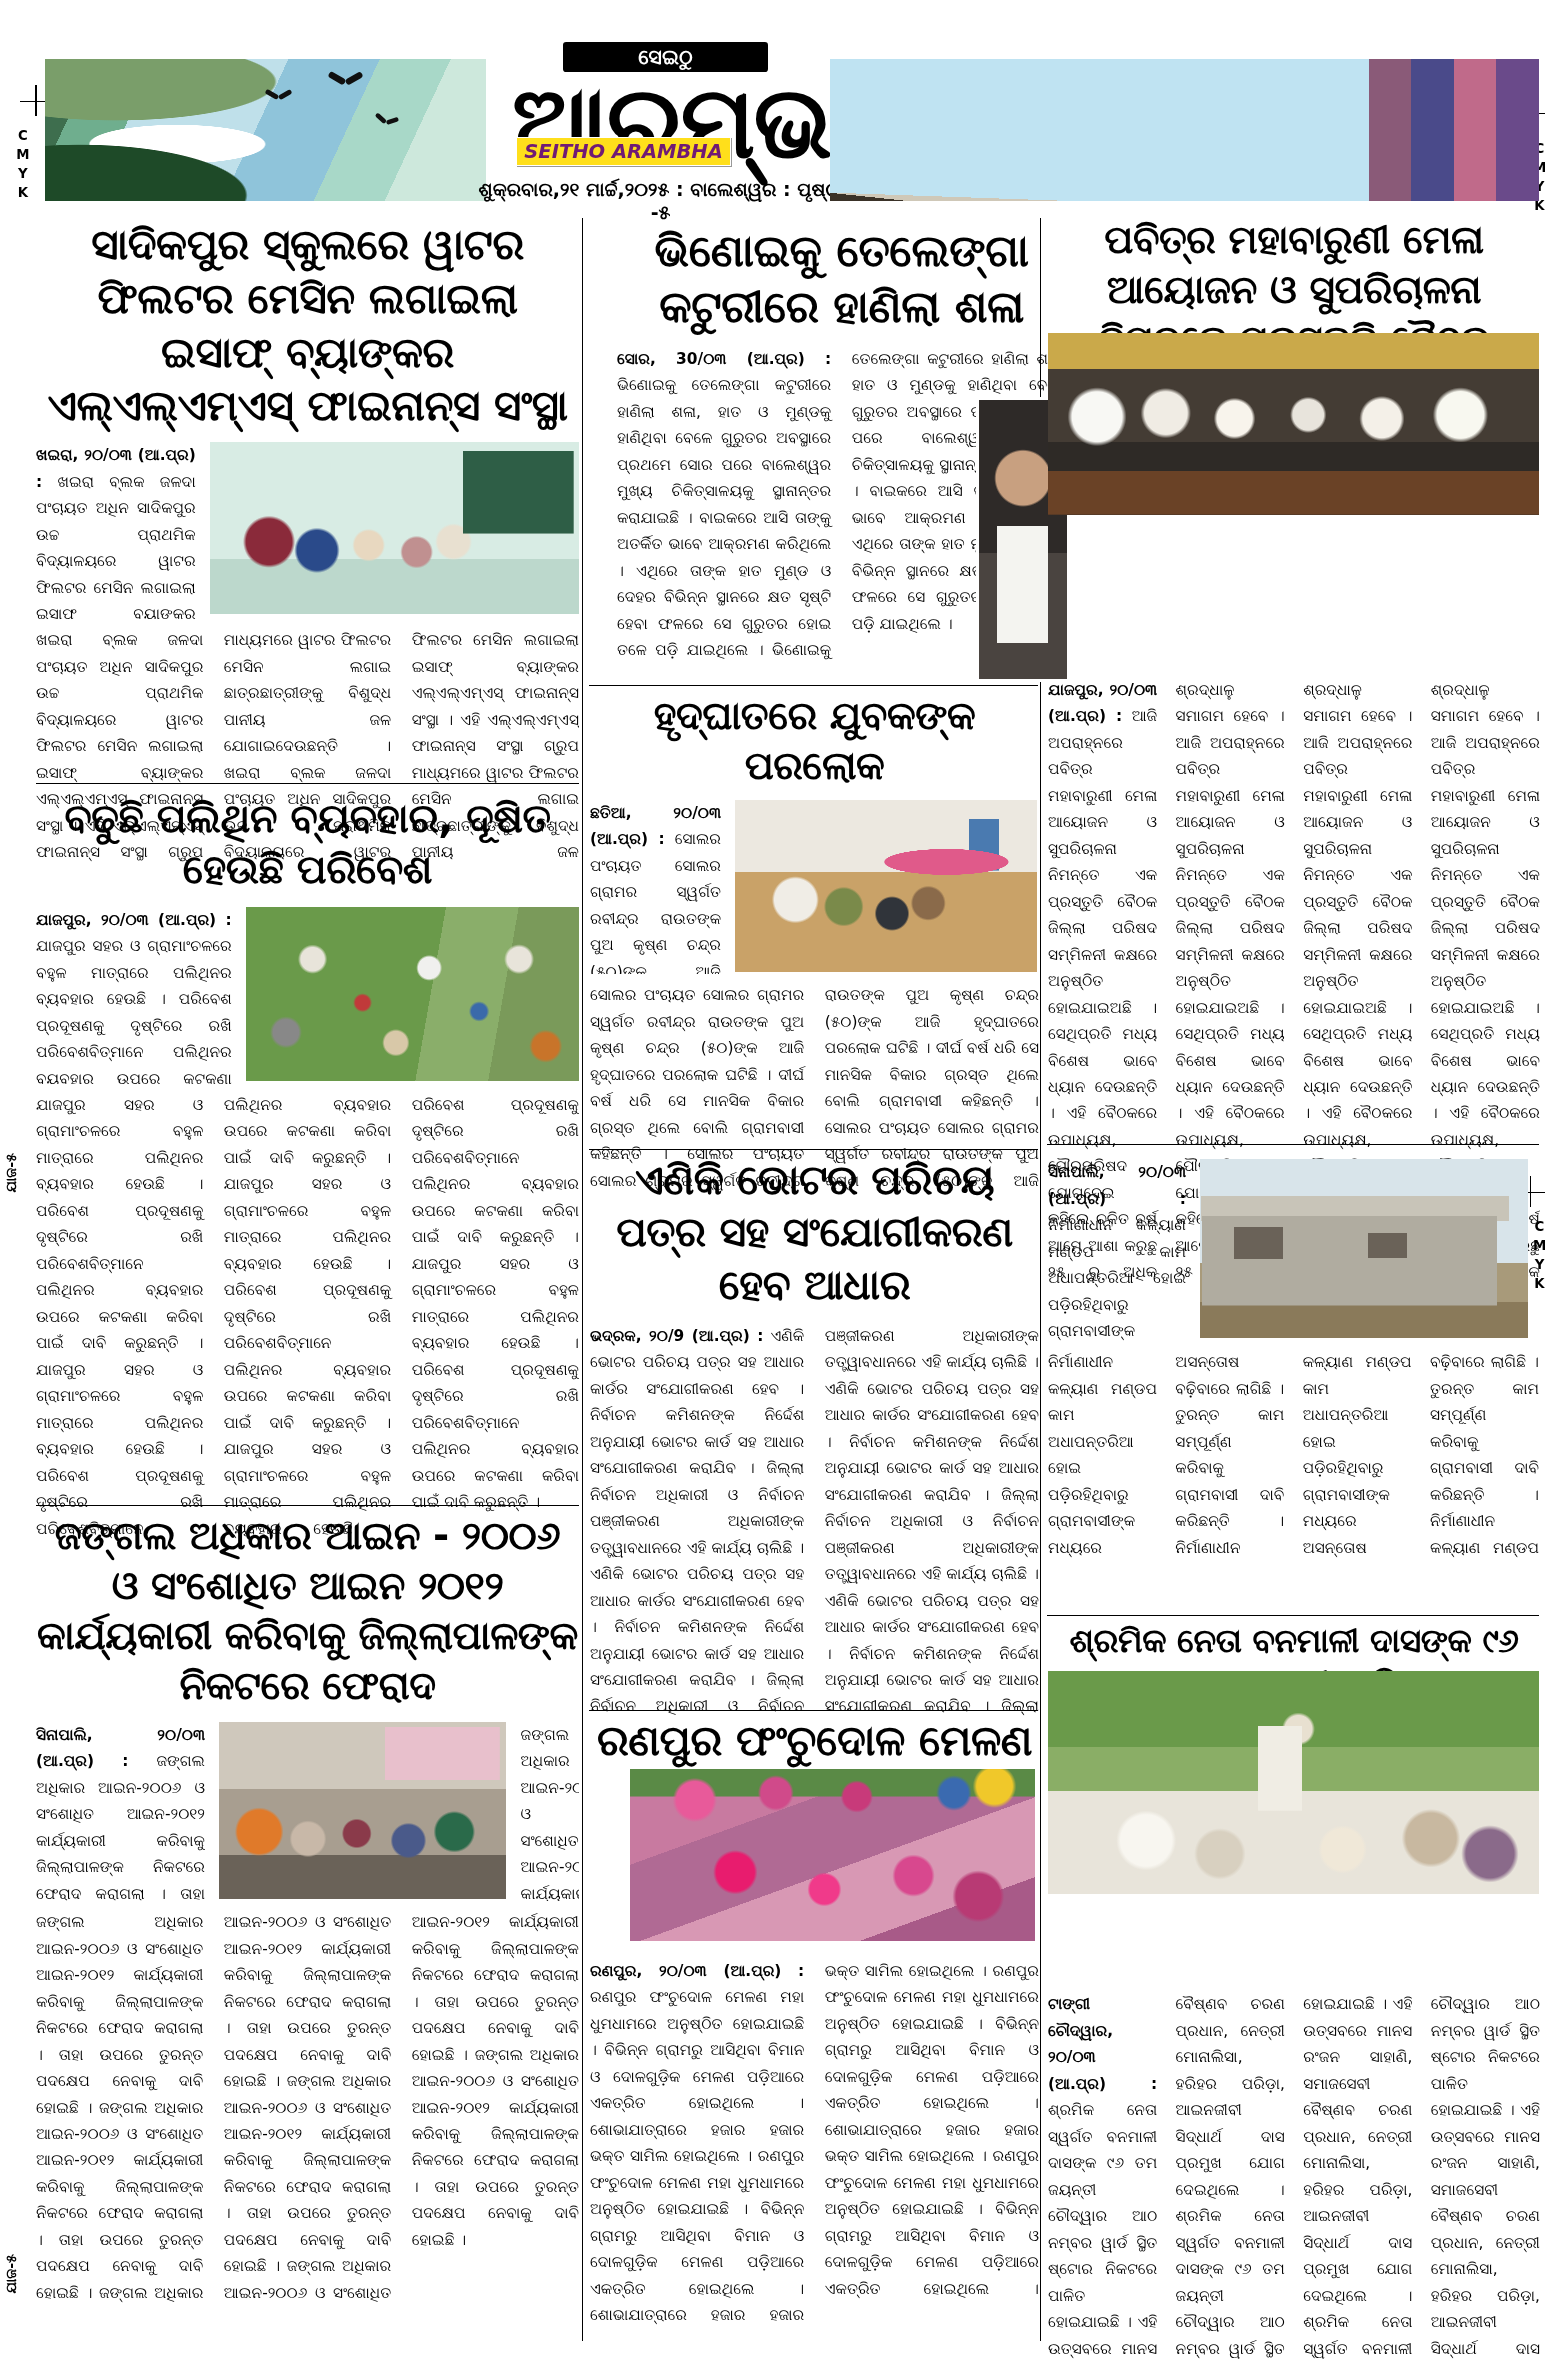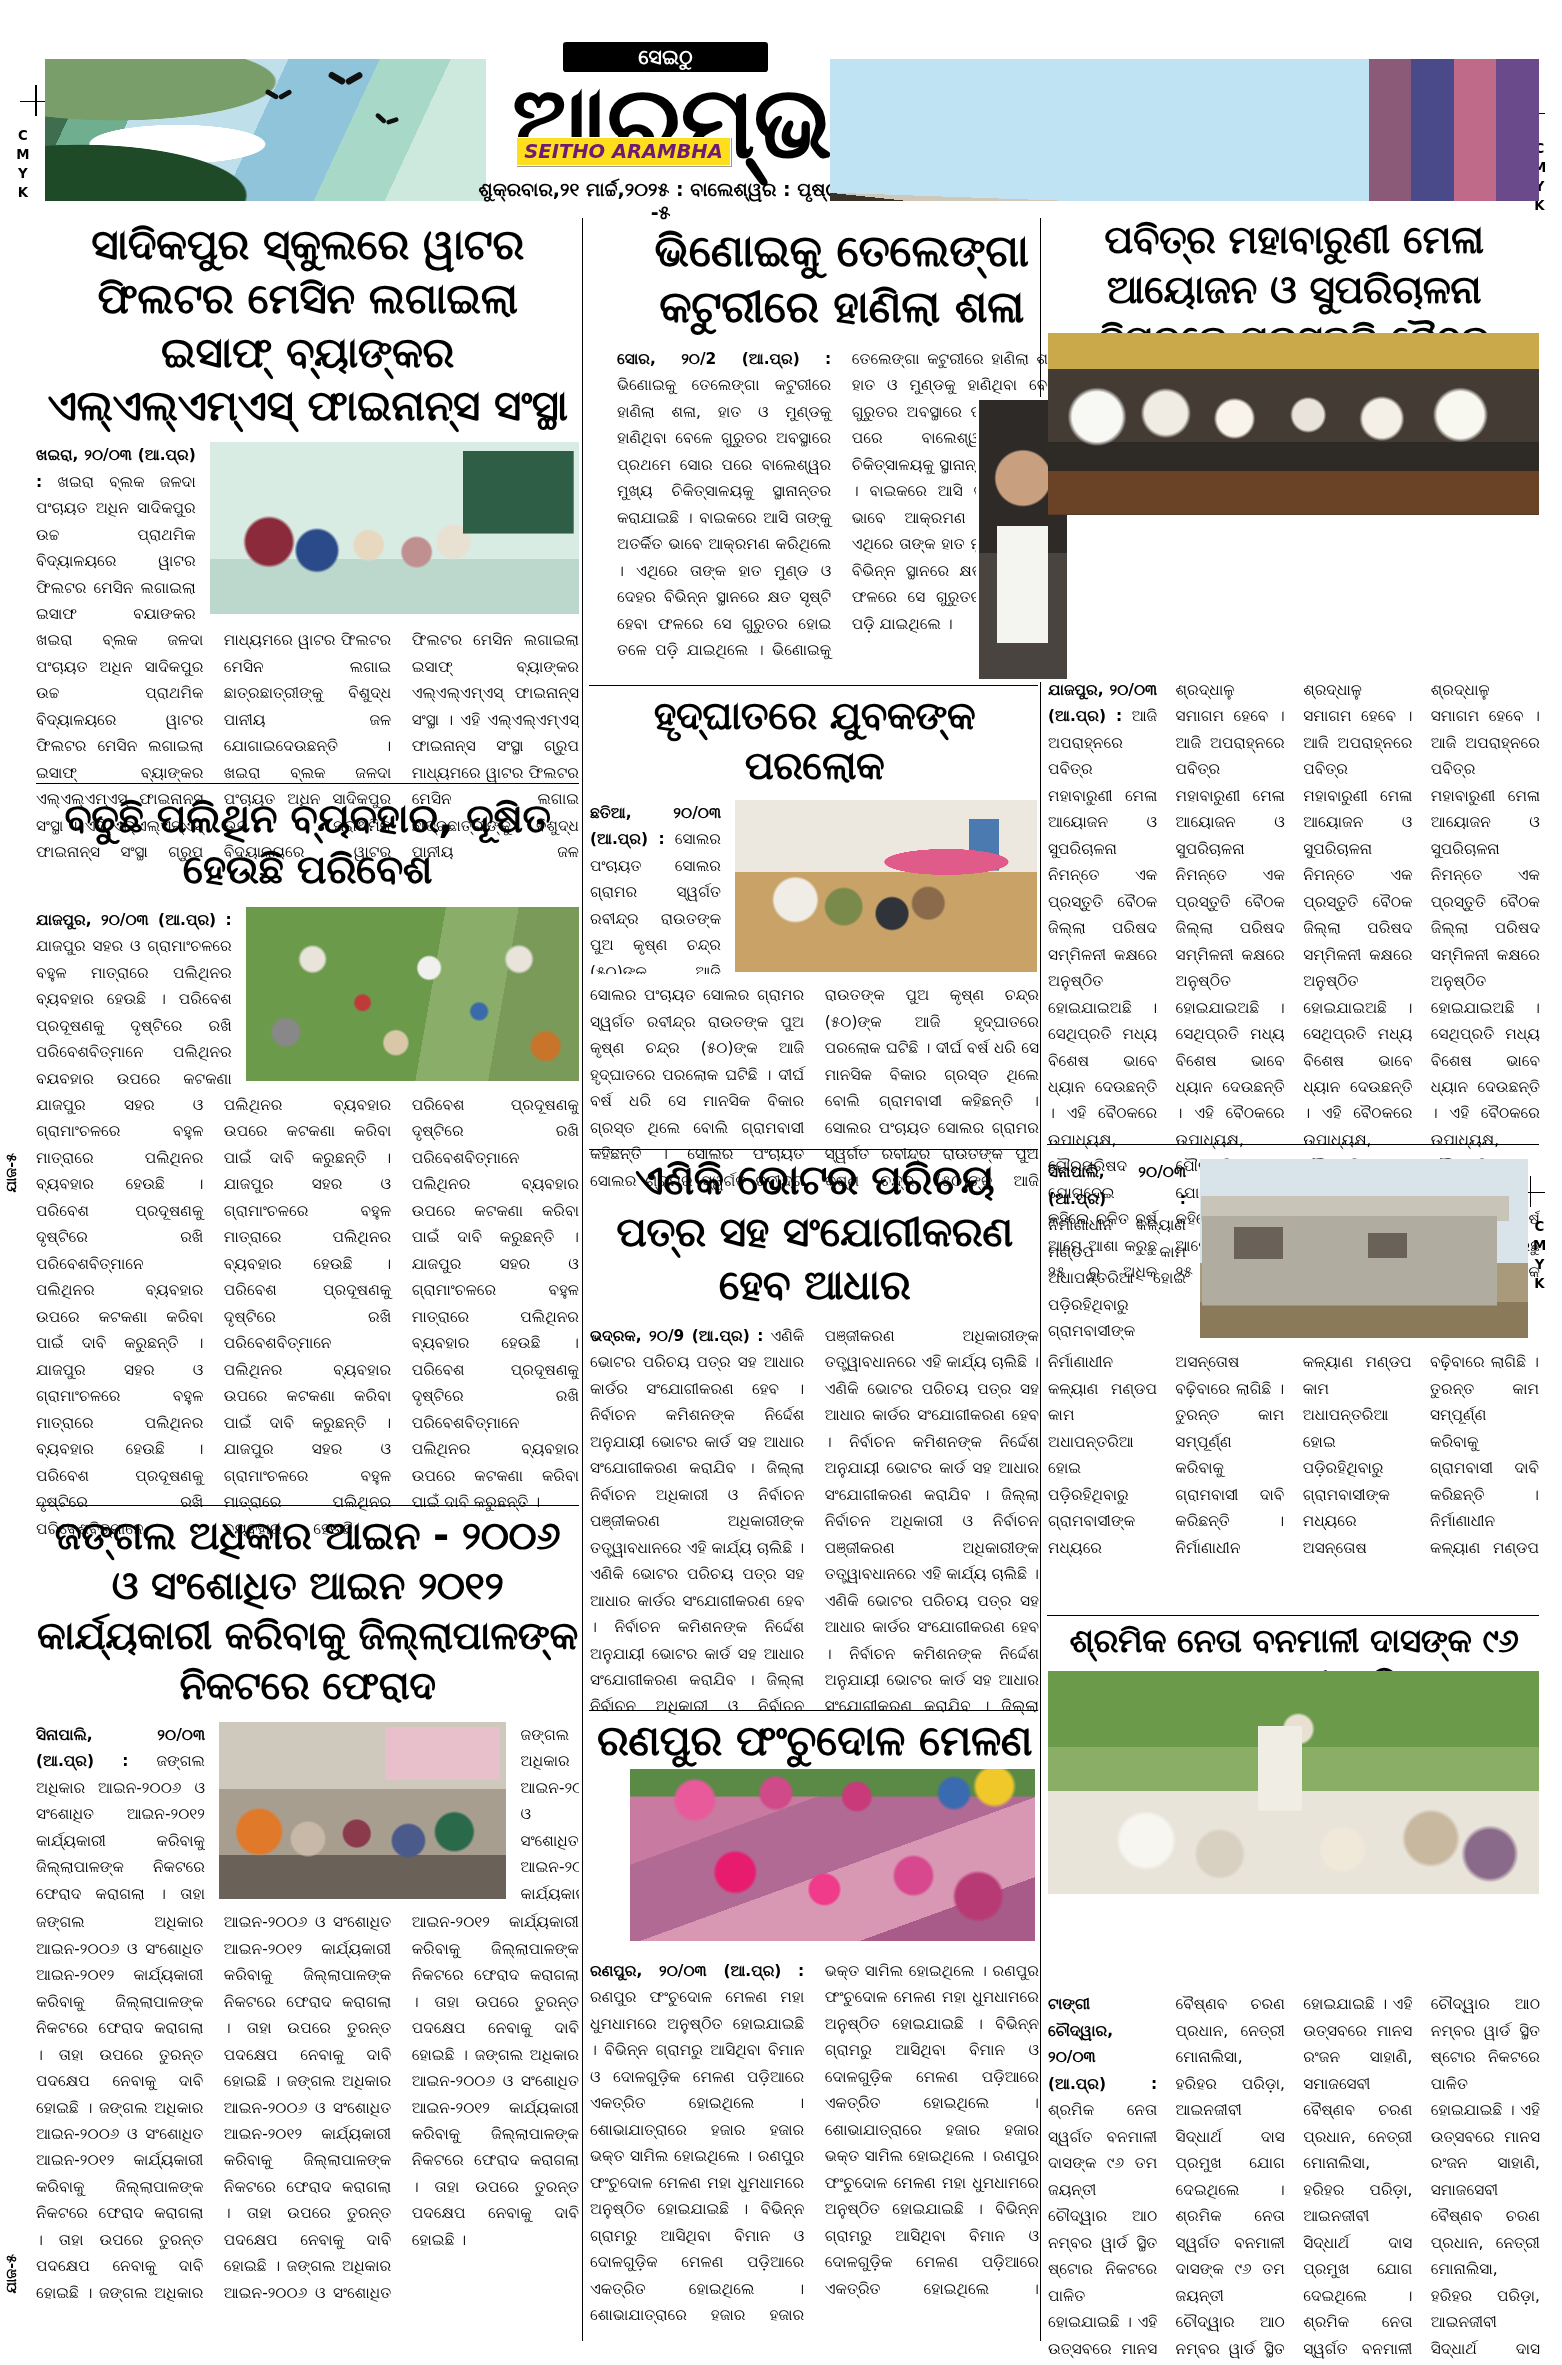--- a/index.html
+++ b/index.html
@@ -218,21 +218,21 @@
       </div>
     </div>
     <div class="bodytxt cols3" style="margin-top:8.2px;height:517px;">
       <span>ଜଙ୍ଗଲ ଅଧିକାର ଆଇନ-୨୦୦୬ ଓ ସଂଶୋଧିତ ଆଇନ-୨୦୧୨ କାର୍ଯ୍ୟକାରୀ କରିବାକୁ ଜିଲ୍ଲାପାଳଙ୍କ ନିକଟରେ ଫେରାଦ କରାଗଲା । ତାହା ଉପରେ ତୁରନ୍ତ ପଦକ୍ଷେପ ନେବାକୁ ଦାବି ହୋଇଛି । ଜଙ୍ଗଲ ଅଧିକାର ଆଇନ-୨୦୦୬ ଓ ସଂଶୋଧିତ ଆଇନ-୨୦୧୨ କାର୍ଯ୍ୟକାରୀ କରିବାକୁ ଜିଲ୍ଲାପାଳଙ୍କ ନିକଟରେ ଫେରାଦ କରାଗଲା । ତାହା ଉପରେ ତୁରନ୍ତ ପଦକ୍ଷେପ ନେବାକୁ ଦାବି ହୋଇଛି । ଜଙ୍ଗଲ ଅଧିକାର ଆଇନ-୨୦୦୬ ଓ ସଂଶୋଧିତ ଆଇନ-୨୦୧୨ କାର୍ଯ୍ୟକାରୀ କରିବାକୁ ଜିଲ୍ଲାପାଳଙ୍କ ନିକଟରେ ଫେରାଦ କରାଗଲା । ତାହା ଉପରେ ତୁରନ୍ତ ପଦକ୍ଷେପ ନେବାକୁ ଦାବି ହୋଇଛି । ଜଙ୍ଗଲ ଅଧିକାର ଆଇନ-୨୦୦୬ ଓ ସଂଶୋଧିତ ଆଇନ-୨୦୧୨ କାର୍ଯ୍ୟକାରୀ କରିବାକୁ ଜିଲ୍ଲାପାଳଙ୍କ ନିକଟରେ ଫେରାଦ କରାଗଲା । ତାହା ଉପରେ ତୁରନ୍ତ ପଦକ୍ଷେପ ନେବାକୁ ଦାବି ହୋଇଛି । ଜଙ୍ଗଲ ଅଧିକାର ଆଇନ-୨୦୦୬ ଓ ସଂଶୋଧିତ ଆଇନ-୨୦୧୨ କାର୍ଯ୍ୟକାରୀ କରିବାକୁ ଜିଲ୍ଲାପାଳଙ୍କ ନିକଟରେ ଫେରାଦ କରାଗଲା । ତାହା ଉପରେ ତୁରନ୍ତ ପଦକ୍ଷେପ ନେବାକୁ ଦାବି ହୋଇଛି । ଜଙ୍ଗଲ ଅଧିକାର ଆଇନ-୨୦୦୬ ଓ ସଂଶୋଧିତ ଆଇନ-୨୦୧୨ କାର୍ଯ୍ୟକାରୀ କରିବାକୁ ଜିଲ୍ଲାପାଳଙ୍କ ନିକଟରେ ଫେରାଦ କରାଗଲା । ତାହା ଉପରେ ତୁରନ୍ତ ପଦକ୍ଷେପ ନେବାକୁ ଦାବି ହୋଇଛି ।</span>
     </div>
   </div>
 
   <div class="art" style="left:590px;top:223px;width:449px;height:464px;margin-left:27px;">
     <div class="hl" style="font-size:44px;">ଭିଣୋଇକୁ ତେଲେଙ୍ଗା କଟୁରୀରେ ହାଣିଲା ଶଳା</div>
     <div class="bodytxt cols2" style="margin-top:10.2px;height:328px;">
-      <span class="dl">ସୋର, ୨୦/2 (ଆ.ପ୍ର) :</span>
+      <span class="dl">ସୋର, 30/୦୩ (ଆ.ପ୍ର) :</span>
       <span>ଭିଣୋଇକୁ ତେଲେଙ୍ଗା କଟୁରୀରେ ହାଣିଲା ଶଳା, ହାତ ଓ ମୁଣ୍ଡକୁ ହାଣିଥିବା ବେଳେ ଗୁରୁତର ଅବସ୍ଥାରେ ପ୍ରଥମେ ସୋର ପରେ ବାଲେଶ୍ୱର ମୁଖ୍ୟ ଚିକିତ୍ସାଳୟକୁ ସ୍ଥାନାନ୍ତର କରାଯାଇଛି । ବାଇକରେ ଆସି ତାଙ୍କୁ ଅତର୍କିତ ଭାବେ ଆକ୍ରମଣ କରିଥିଲେ । ଏଥିରେ ତାଙ୍କ ହାତ ମୁଣ୍ଡ ଓ ଦେହର ବିଭିନ୍ନ ସ୍ଥାନରେ କ୍ଷତ ସୃଷ୍ଟି ହେବା ଫଳରେ ସେ ଗୁରୁତର ହୋଇ ତଳେ ପଡ଼ି ଯାଇଥିଲେ । ଭିଣୋଇକୁ ତେଲେଙ୍ଗା କଟୁରୀରେ ହାଣିଲା ଶଳା, ହାତ ଓ ମୁଣ୍ଡକୁ ହାଣିଥିବା ବେଳେ ଗୁରୁତର ଅବସ୍ଥାରେ ପ୍ରଥମେ ସୋର ପରେ ବାଲେଶ୍ୱର ମୁଖ୍ୟ ଚିକିତ୍ସାଳୟକୁ ସ୍ଥାନାନ୍ତର କରାଯାଇଛି । ବାଇକରେ ଆସି ତାଙ୍କୁ ଅତର୍କିତ ଭାବେ ଆକ୍ରମଣ କରିଥିଲେ । ଏଥିରେ ତାଙ୍କ ହାତ ମୁଣ୍ଡ ଓ ଦେହର ବିଭିନ୍ନ ସ୍ଥାନରେ କ୍ଷତ ସୃଷ୍ଟି ହେବା ଫଳରେ ସେ ଗୁରୁତର ହୋଇ ତଳେ ପଡ଼ି ଯାଇଥିଲେ ।</span>
     </div>
     <div class="photo ph-speaker" style="left:359px;top:174px;width:88px;height:279px;border:3.1px solid #fff;" title="ଅଭିଯୋଗ କରୁଥିବା ବ୍ୟକ୍ତି"></div>
   </div>
 
   <div class="art" style="left:590px;top:691px;width:449px;height:456px;">
     <div class="hl" style="font-size:39px;">ହୃଦ୍‌ଘାତରେ ଯୁବକଙ୍କ ପରଲୋକ</div>
     <div class="row" style="margin-top:9.2px;height:174px;">
       <div class="bodytxt" style="flex:0 0 131px;height:174px;">
         <span class="dl">ଛତିଆ, ୨୦/୦୩ (ଆ.ପ୍ର) :</span>

